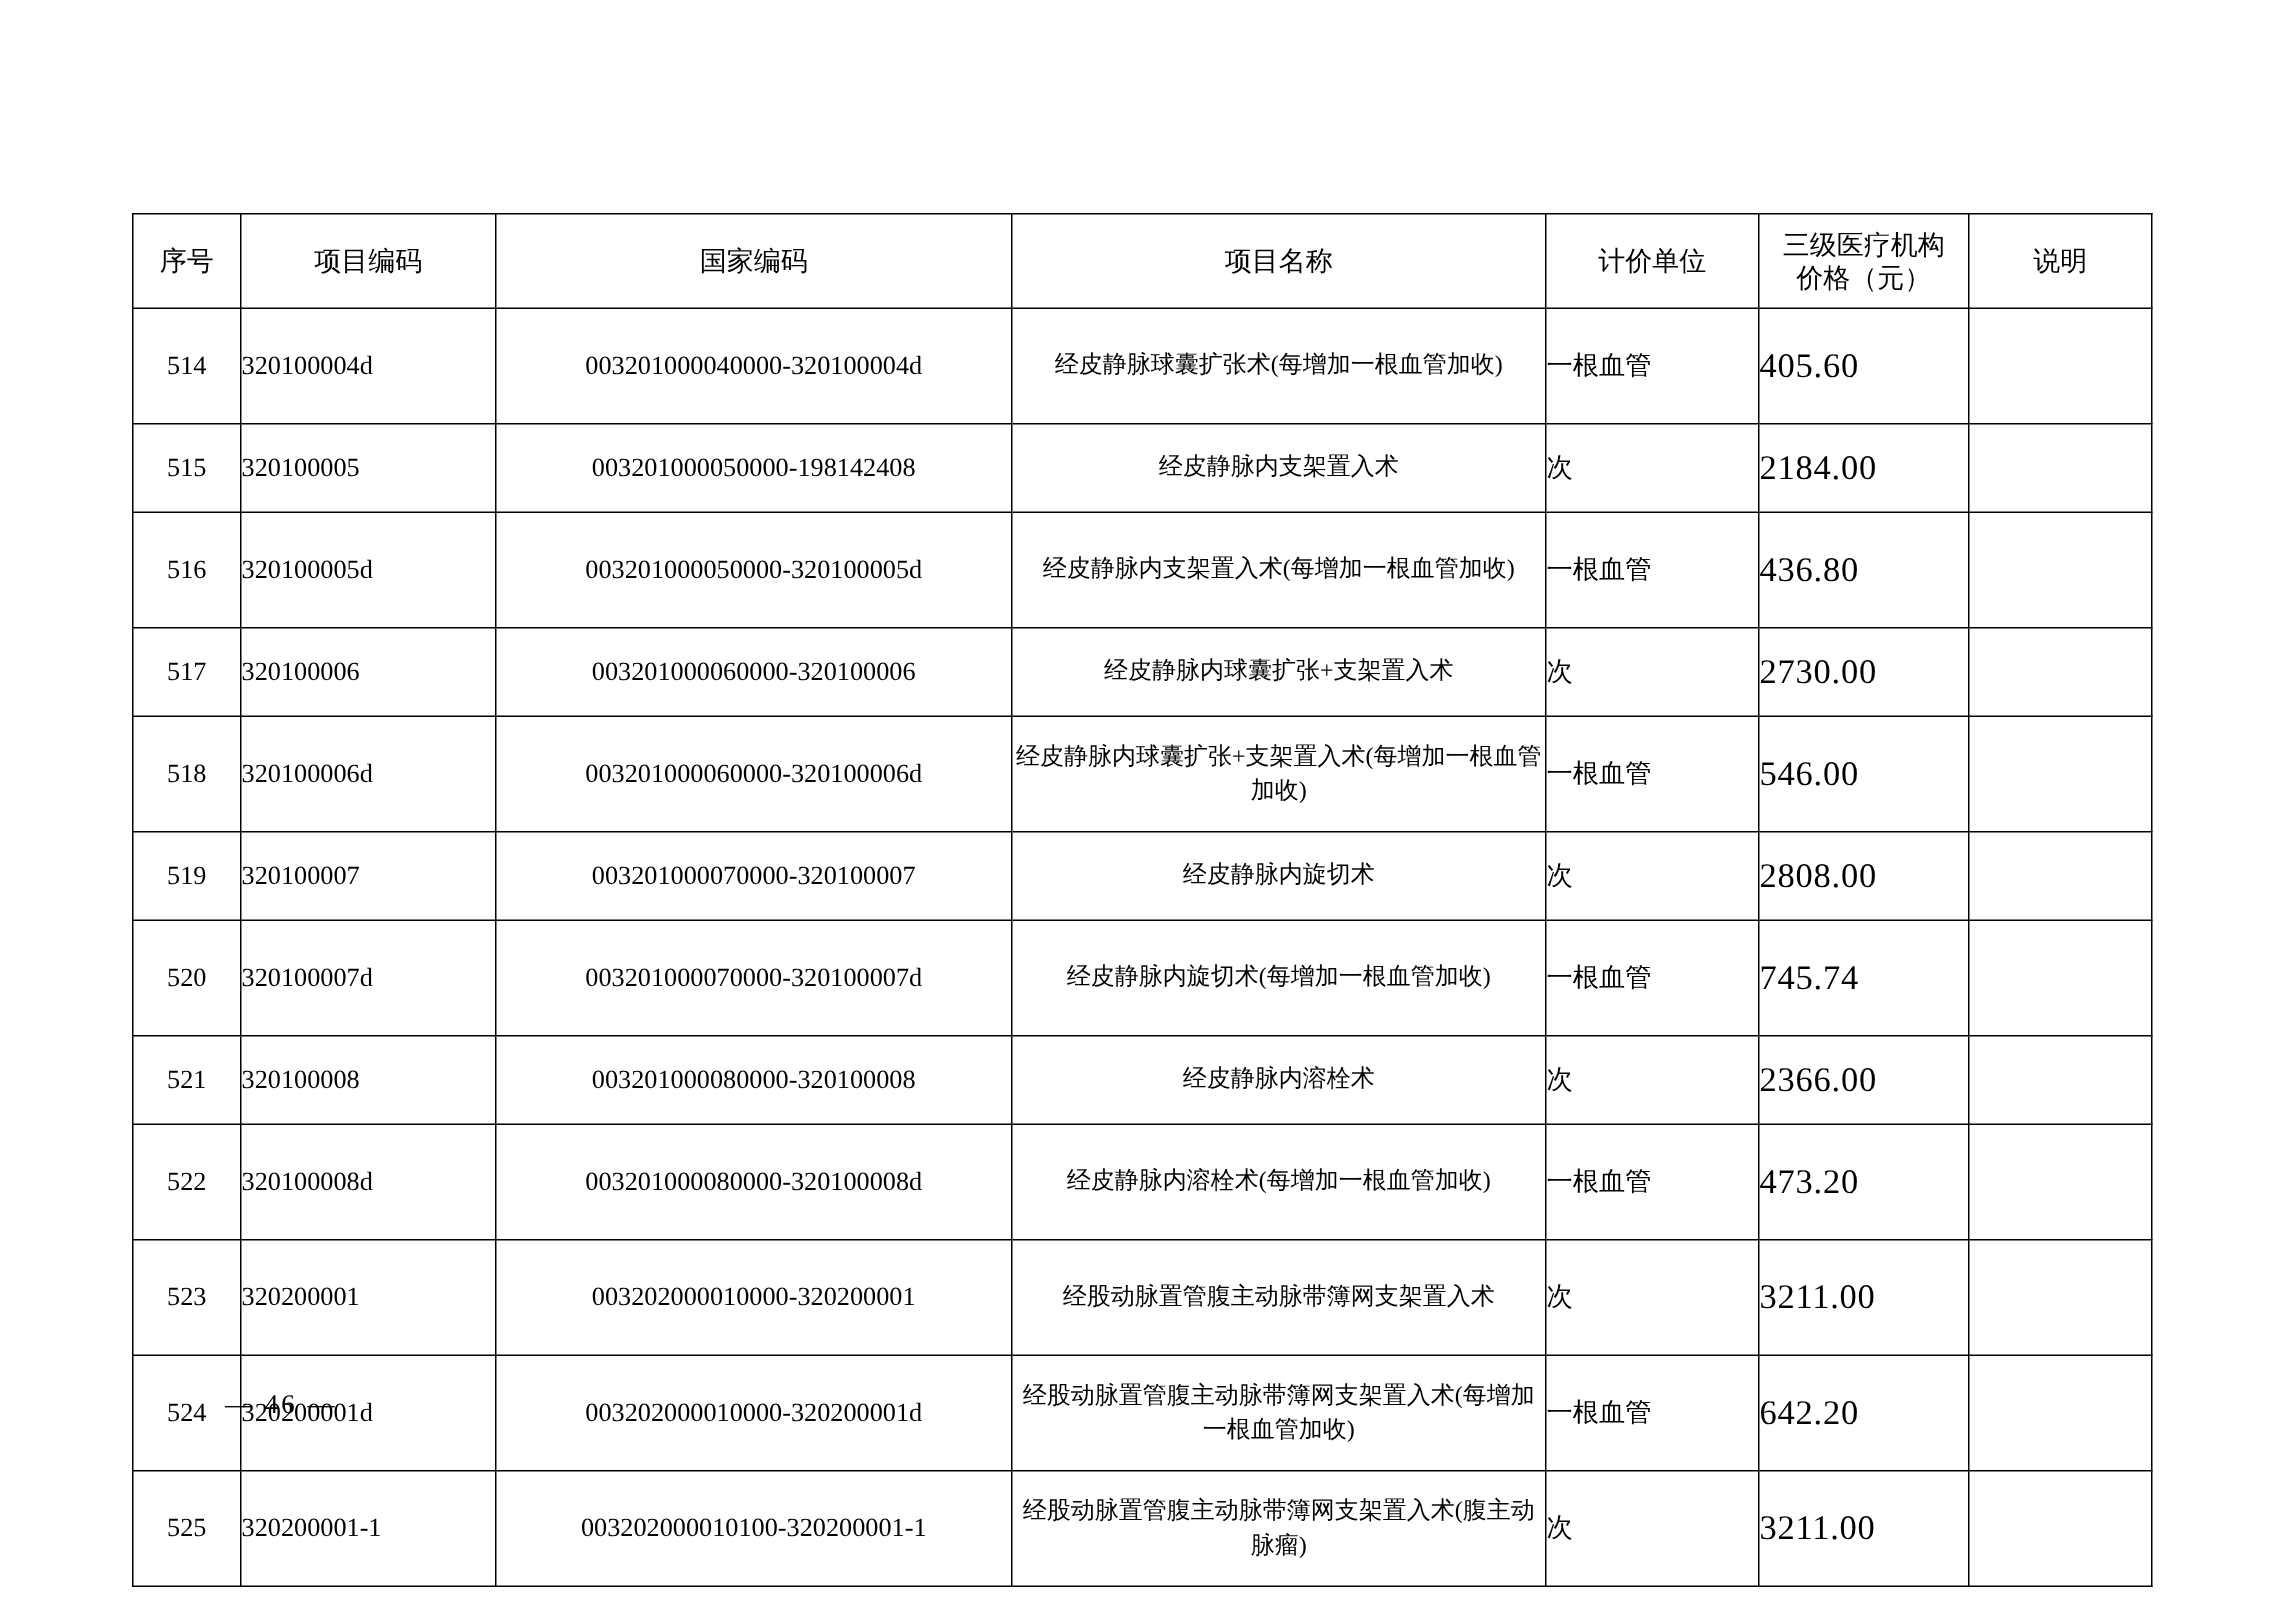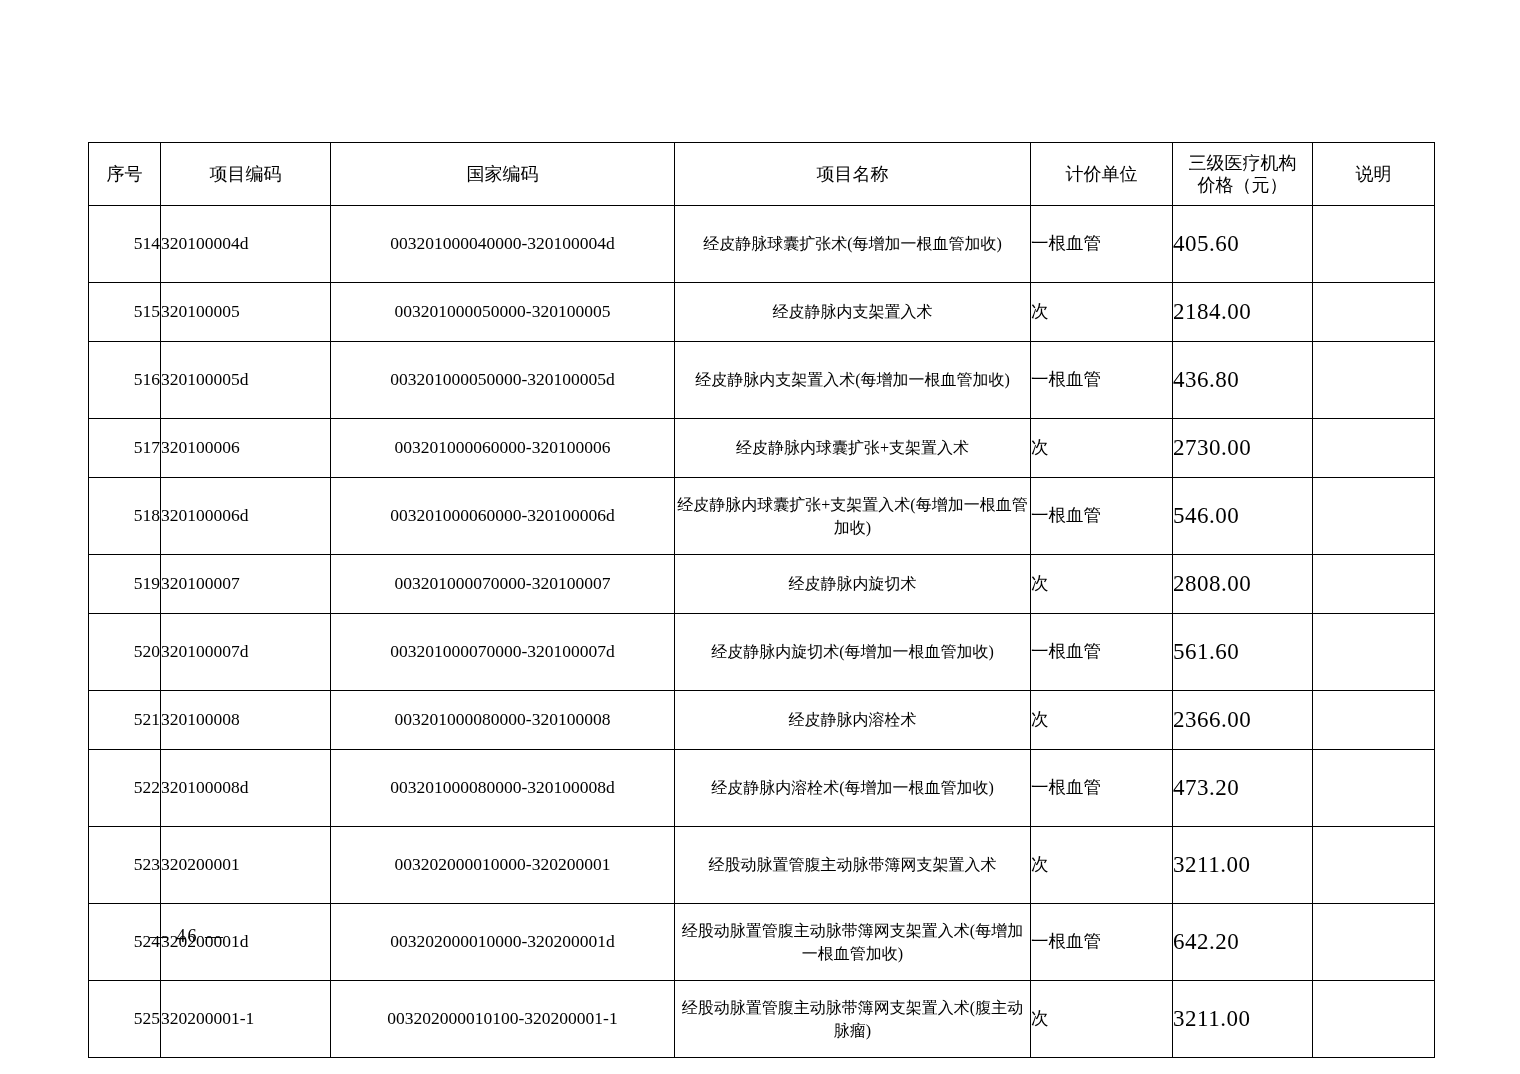--- a/index.html
+++ b/index.html
@@ -58,21 +58,21 @@
   }
   thead td .hd {
     display: block;
     text-align: center;
   }
   tbody td {
     height: 58px;
     line-height: 1.45;
   }
   .c-seq-cell {
-    text-align: right;
+    text-align: center;
     font-size: 17.5px;
   }
   .c-code-cell {
     text-align: left;
     padding-left: 6px;
     font-size: 17.5px;
     margin-left: 20px;
   }
   .c-ncode-cell {
     text-align: center;
@@ -155,21 +155,21 @@
           <td class="c-code-cell">320100004d</td>
           <td class="c-ncode-cell">003201000040000-320100004d</td>
           <td class="c-name-cell">经皮静脉球囊扩张术(每增加一根血管加收)</td>
           <td class="c-unit-cell">一根血管</td>
           <td class="c-price-cell">405.60</td>
           <td class="c-note-cell"></td>
         </tr>
         <tr>
           <td class="c-seq-cell">515</td>
           <td class="c-code-cell">320100005</td>
-          <td class="c-ncode-cell">003201000050000-320100005</td>
+          <td class="c-ncode-cell">003201000050000-198142408</td>
           <td class="c-name-cell">经皮静脉内支架置入术</td>
           <td class="c-unit-cell">次</td>
           <td class="c-price-cell">2184.00</td>
           <td class="c-note-cell"></td>
         </tr>
         <tr class="row-tall">
           <td class="c-seq-cell">516</td>
           <td class="c-code-cell">320100005d</td>
           <td class="c-ncode-cell">003201000050000-320100005d</td>
           <td class="c-name-cell">经皮静脉内支架置入术(每增加一根血管加收)</td>
@@ -203,21 +203,21 @@
           <td class="c-unit-cell">次</td>
           <td class="c-price-cell">2808.00</td>
           <td class="c-note-cell"></td>
         </tr>
         <tr class="row-tall">
           <td class="c-seq-cell">520</td>
           <td class="c-code-cell">320100007d</td>
           <td class="c-ncode-cell">003201000070000-320100007d</td>
           <td class="c-name-cell">经皮静脉内旋切术(每增加一根血管加收)</td>
           <td class="c-unit-cell">一根血管</td>
-          <td class="c-price-cell">561.60</td>
+          <td class="c-price-cell">745.74</td>
           <td class="c-note-cell"></td>
         </tr>
         <tr>
           <td class="c-seq-cell">521</td>
           <td class="c-code-cell">320100008</td>
           <td class="c-ncode-cell">003201000080000-320100008</td>
           <td class="c-name-cell">经皮静脉内溶栓术</td>
           <td class="c-unit-cell">次</td>
           <td class="c-price-cell">2366.00</td>
           <td class="c-note-cell"></td>

